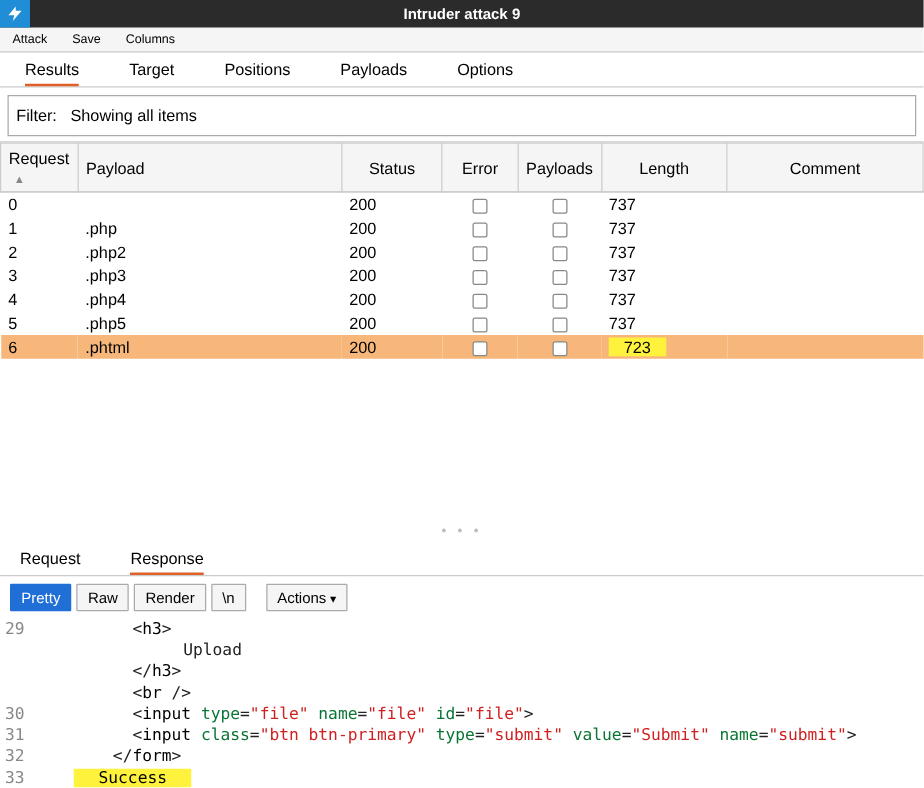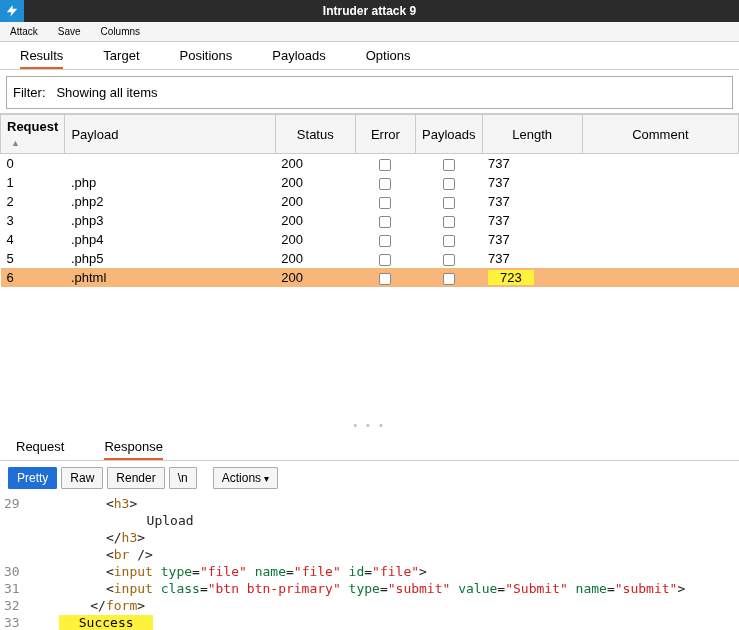--- a/index.html
+++ b/index.html
@@ -140,21 +140,21 @@
   }
   .gutter {
     text-align:right;
     color:#888;
     padding:0 8px 0 4px;
     user-select:none;
   }
   .gutter div { height:17px; line-height:17px; }
   .code { white-space:pre; }
   .code div { height:17px; line-height:17px; }
-  .tag-name { color:#a16207; }
+  .tag-name { color:#000000; }
   .attr-name { color:#0b7535; }
   .attr-val  { color:#d02020; }
   .punct     { color:#222; }
   .plain     { color:#222;margin-left:25px; }
   .chev { font-size:10px; margin-left:3px; }
 </style>
 </head>
 <body>
 
 <div class="titlebar">
@@ -183,21 +183,21 @@
 <div class="filterbar">
   <span>Filter:</span>
   <span>&nbsp;</span>
   <span>Showing all items</span>
 </div>
 
 <div class="table-wrap">
   <table>
     <thead>
         <tr id="thead-row">
-          <th class="left" style="width: 48px; font-weight: bold;">Request<span class="arrow-up">▲</span></th>
+          <th class="left" style="width: 48px;">Request<span class="arrow-up">▲</span></th>
           <th class="left" style="width: 210px; margin-left: 48px;">Payload</th>
           <th style="width: 80px;">Status</th>
           <th style="width: 60px;">Error</th>
           <th style="width: 60px;">Payloads</th>
           <th style="width: 100px;">Length</th>
           <th style="width: 156px;">Comment</th>
         </tr>
       </thead>
     <tbody id="tbody">
         <tr>

